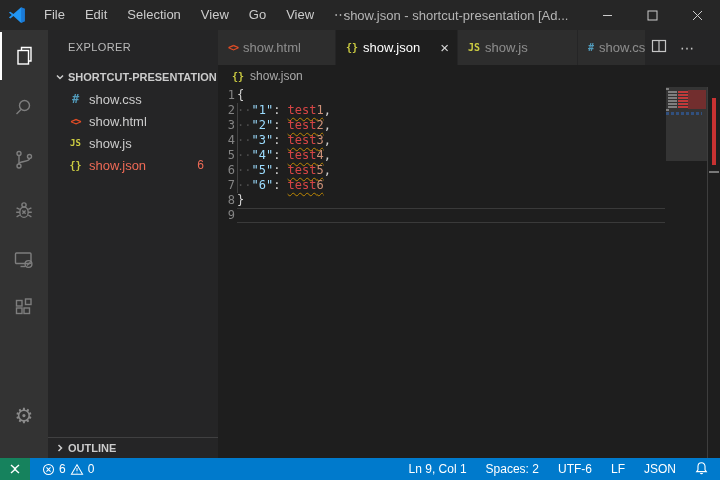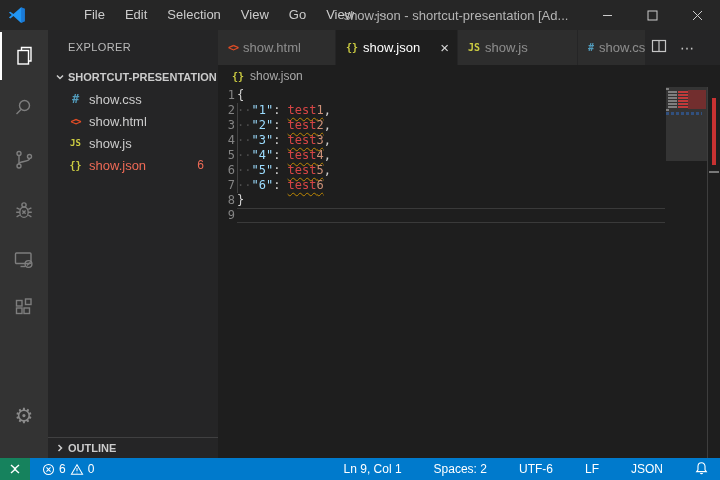--- a/index.html
+++ b/index.html
@@ -2,21 +2,21 @@
 <html><head>
 <meta charset="utf-8">
 <style>
   * { margin:0; padding:0; box-sizing:border-box; }
   html,body { width:720px; height:480px; overflow:hidden; background:#1e1e1e;
               font-family:"Liberation Sans", sans-serif; }
   .app { position:absolute; inset:0; width:720px; height:480px; }
 
   
   .titlebar { position:absolute; top:0; left:0; right:0; height:30px; background:#262626;
-              display:flex; align-items:center; color:#cccccc;gap:40px; }
+              display:flex; align-items:center; color:#cccccc; }
   .logo { width:34px; display:flex; justify-content:center; align-items:center; flex:none; }
   .menus { display:flex; align-items:center; height:30px; }
   .menu-item { padding:0 10px; font-size:13px; line-height:30px; color:#cccccc; cursor:default; }
   .win-title { position:absolute; left:330px; width:252px; text-align:center; font-size:13px;
                color:#b5b5b5; white-space:nowrap; overflow:hidden; }
   .win-controls { position:absolute; right:0; top:0; display:flex; }
   .win-btn { width:45px; height:30px; display:flex; align-items:center; justify-content:center; }
 
   
   .activitybar { position:absolute; left:0; top:30px; width:48px; bottom:22px; background:#333333; }
@@ -100,21 +100,21 @@
   .or-cursor { position:absolute; top:84px; left:1px; right:1px; height:2px; background:#787878; }
 
   
   .statusbar { position:absolute; left:0; right:0; bottom:0; height:22px; background:#007acc;
                color:#ffffff; font-size:12px; display:flex; align-items:center; }
   .sb-remote { width:30px; height:22px; background:#16825d; display:flex; align-items:center;
                justify-content:center; flex:none; }
   .sb-remote svg { stroke:#ffffff; fill:none; stroke-width:1.4; }
   .sb-problems { display:flex; align-items:center; gap:4px; margin-left:12px; }
   .sb-problems svg { stroke:#ffffff; fill:none; stroke-width:1.1; }
-  .sb-right { margin-left:auto; display:flex; align-items:center; gap:32px; padding-right:12px; }
+  .sb-right { margin-left:auto; display:flex; align-items:center; gap:19px; padding-right:12px; }
   .sb-item { white-space:nowrap; }
   .bell svg { stroke:#ffffff; fill:none; stroke-width:1.2; }
 </style>
 </head>
 <body>
 
 <div class="app">
 
   <div class="titlebar">
     <div class="logo">

